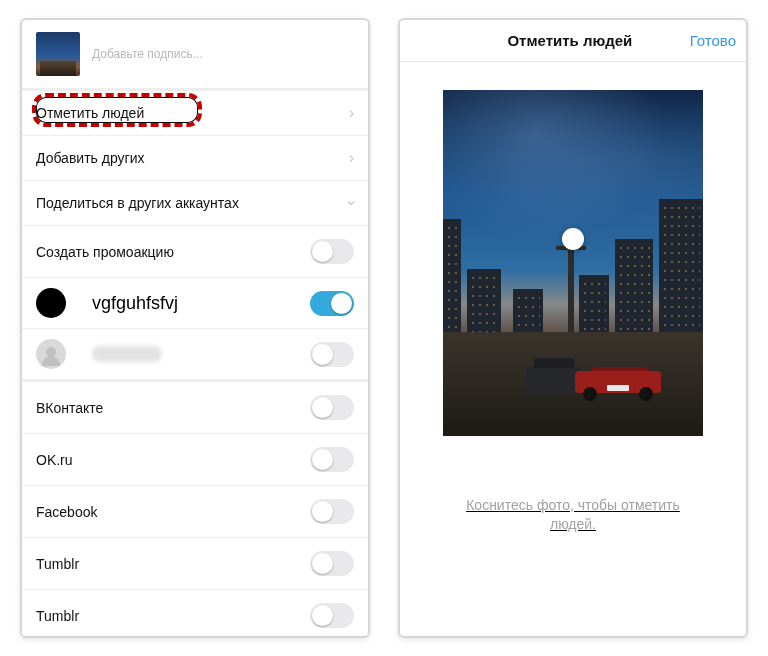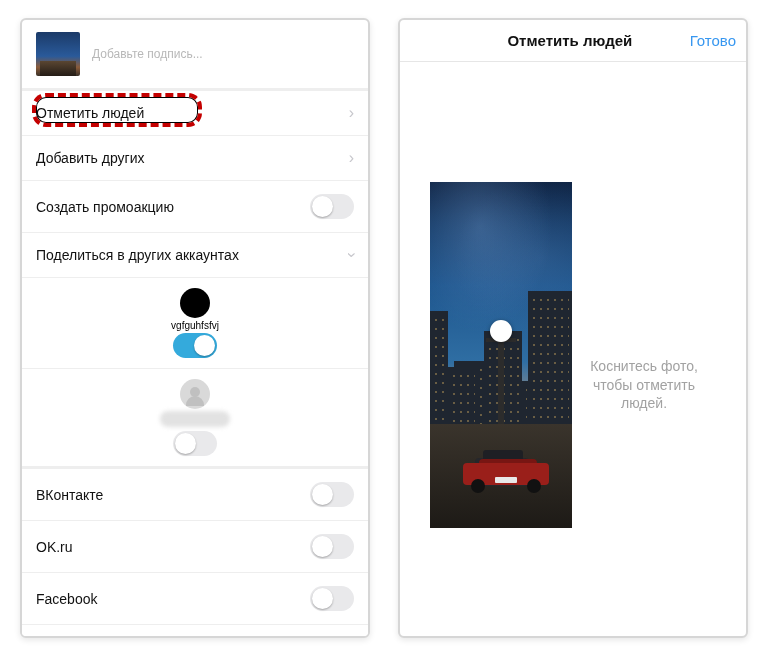--- a/index.html
+++ b/index.html
@@ -83,24 +83,23 @@
     position:absolute;
     left:10px; top:2px;
     width:170px; height:34px;
     border: 4px dashed #c40000;
     border-radius: 14px;
     pointer-events:none;
     box-shadow: 0 0 0 1px #000 inset;
   }
   .section-gap{ height:6px; background:#f4f4f4; border-top:1px solid #eee; border-bottom:1px solid #eee;}
   .acct-row{
-    display:flex; align-items:center; gap:2px;
+    display:flex; align-items:center; gap:26px;
     padding: 10px 14px; border-bottom:1px solid #eee;
-    font-size:10px;
-    flex-direction:column;
+    font-size:18px;
   }
   .avatar{
     width:30px;height:30px;border-radius:50%;
     background:#000;
   }
   .avatar.grey{ background:#d9d9d9; position:relative;}
   .avatar.grey::before{
     content:"";position:absolute;left:50%;top:28%;transform:translateX(-50%);
     width:10px;height:10px;border-radius:50%;background:#c0c0c0;
   }
@@ -119,22 +118,23 @@
   }
   .toggle::after{
     content:"";position:absolute;top:2px;left:2px;width:21px;height:21px;
     border-radius:50%;background:#fff;box-shadow:0 1px 2px rgba(0,0,0,.3);
     transition:none;
   }
   .toggle.on{ background:#34aadc;}
   .toggle.on::after{ left:auto; right:2px;}
   
   .tag-body{
-    flex:1; display:flex; align-items:center;
+    flex:1; display:flex; flex-direction:column; align-items:center;
     padding: 28px 30px 16px;
+    text-decoration: underline;
   }
   .photo{
     width: 260px; height: 346px;
     position:relative;
     overflow:hidden;
     background: linear-gradient(to bottom,
        #0f2444 0%, #153a66 12%, #1e568e 30%, #2f6ea3 52%,
        #86888a 62%, #58463a 72%, #3b3026 80%, #26201a 100%);
   }
   
@@ -206,27 +206,27 @@
     </div>
     <div class="highlight"></div>
   </div>
 
   <div class="row">
     <span class="label">Добавить других</span>
     <span class="chevron">›</span>
   </div>
 
   <div class="row">
-    <span class="label">Создать промоакцию</span>
-    <span class="toggle"></span>
-  </div>
-
-  <div class="row">
     <span class="label">Поделиться в других аккаунтах</span>
     <span class="chevron" style="transform:rotate(90deg);color:#c7c7cc;">›</span>
+  </div>
+
+  <div class="row">
+    <span class="label">Создать промоакцию</span>
+    <span class="toggle"></span>
   </div>
 
   <div class="acct-row">
     <div class="avatar"></div>
     <span style="flex:1">vgfguhfsfvj</span>
     <span class="toggle on"></span>
   </div>
 
   <div class="acct-row">
     <div class="avatar grey"></div>

